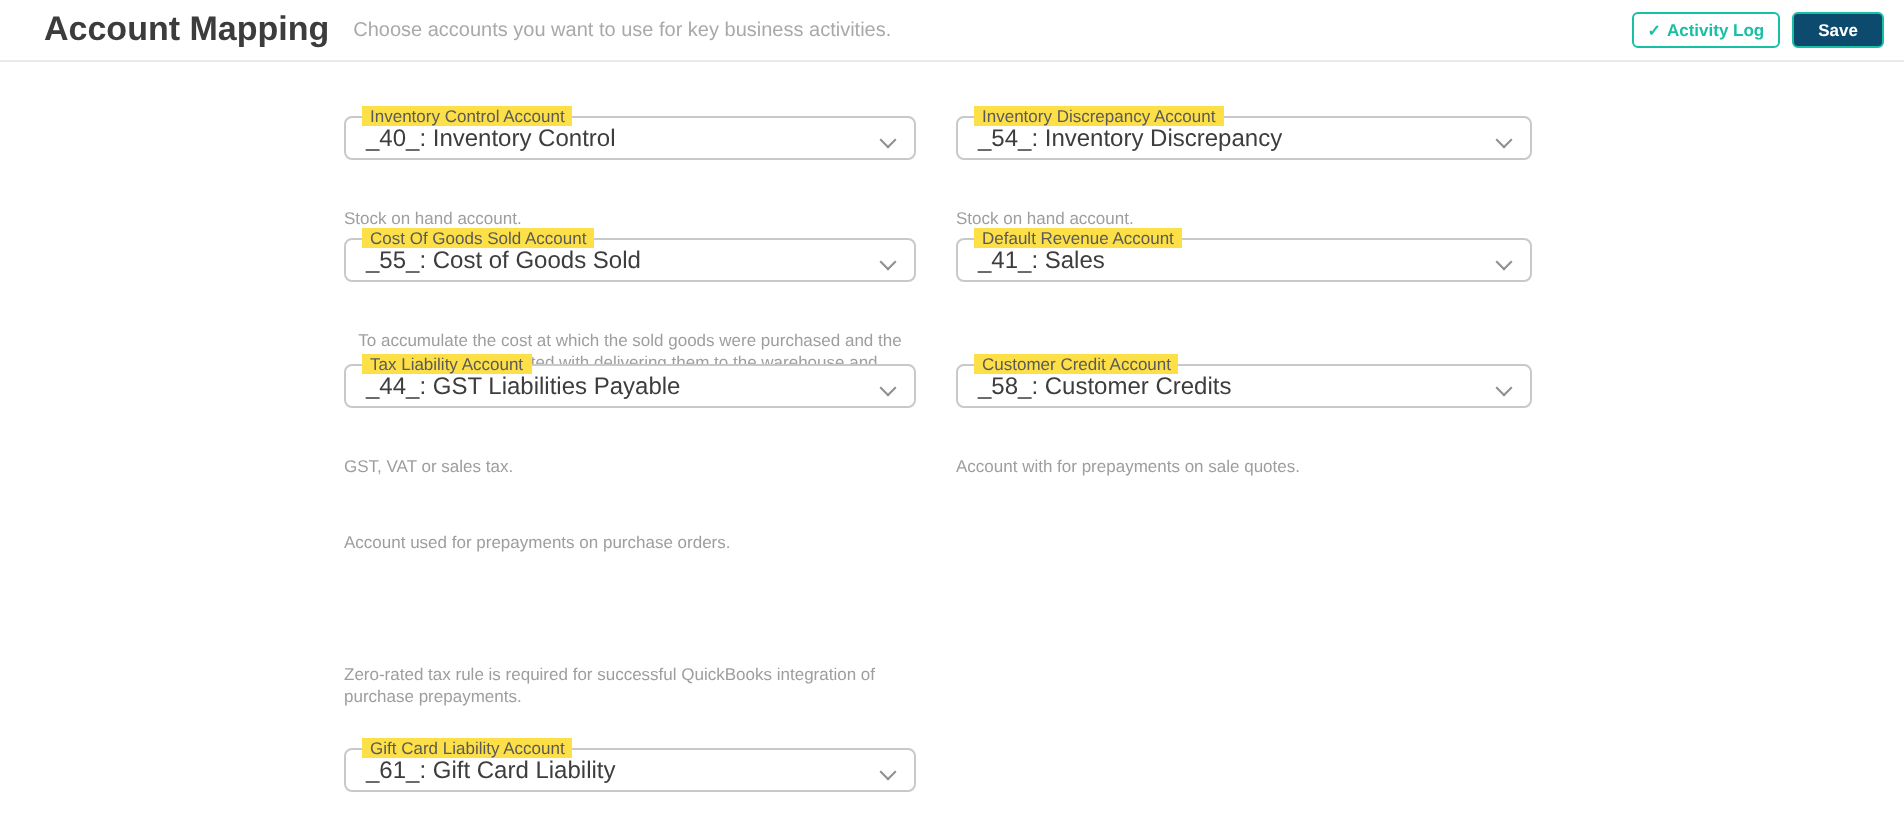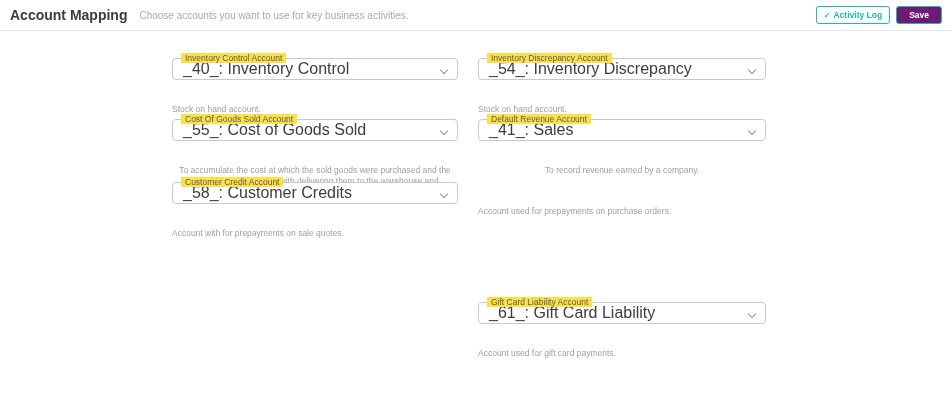--- a/index.html
+++ b/index.html
@@ -4,32 +4,32 @@
 <style>
   * { margin:0; padding:0; box-sizing:border-box; }
   html,body { width:952px; height:410px; background:#fff; overflow:hidden;
               font-family:"Liberation Sans", sans-serif; }
 
   
   .header {
     height:31px; display:flex; align-items:center;
     border-bottom:1px solid #eaeaea; padding:0 8px; background:#fff;
   }
-  .title { font-size:14px; font-weight:bold; color:#3c3c3c; margin-left:2px; }
+  .title { font-size:17px; font-weight:bold; color:#3c3c3c; margin-left:14px; }
   .subtitle { font-size:10px; color:#a9a9a9; margin-left:12px; }
   .header-spacer { flex:1; }
   .btn { height:18px; display:inline-flex; align-items:center; justify-content:center;
          border-radius:3px; font-size:8.5px; cursor:pointer; }
   .btn-outline {
     border:1px solid #17bfa5; color:#17bfa5; background:#fff;
     padding:0 7px; margin-right:6px; font-weight:bold;
   }
   .btn-outline .check { font-size:8px; margin-right:3px; }
   .btn-solid {
-    background:#701a75; color:#fff; border:1px solid #17bfa5;
+    background:#0c4a6e; color:#fff; border:1px solid #17bfa5;
     padding:0 12px; font-weight:bold; margin-right:2px;
   }
 
   
   .content {
     margin:27px 0 0 172px;
     display:grid;
     grid-template-columns:286px 288px;
     column-gap:20px;
   }
@@ -39,21 +39,21 @@
 
   
   .field {
     position:relative; height:22px; border:1px solid #c9c9c9; border-radius:4px;
     display:flex; align-items:center; padding:0 10px; background:#fff; cursor:pointer;
   }
   .field .flabel {
     position:absolute; top:-6px; left:8px; background:#fde047; padding:0 4px;
     font-size:8.5px; color:#5a5a5a; white-space:nowrap;
   }
-  .field .fvalue { font-size:16px; color:#3d3d3d; white-space:nowrap; }
+  .field .fvalue { font-size:12px; color:#3d3d3d; white-space:nowrap; }
   .chev {
     position:absolute; right:10px; top:8px; width:6px; height:6px;
     border-right:1.4px solid #8f8f8f; border-bottom:1.4px solid #8f8f8f;
     transform:rotate(45deg); pointer-events:none;
   }
   .helper { font-size:8.5px; color:#9e9e9e; margin-top:24px; line-height:1.25; }
 
   
   .plain-field { position:relative; cursor:pointer; }
   .plain-field .plabel { font-size:9px; color:#4f4f4f; padding-left:4px; }
@@ -103,38 +103,46 @@
       <span class="chev"></span>
     </div>
     <div class="helper">To accumulate the cost at which the sold goods were purchased and the direct costs associated with delivering them to the warehouse and completing the sale.</div>
   </div>
   <div class="cell h63">
     <div class="field">
       <span class="flabel">Default Revenue Account</span>
       <span class="fvalue">_41_: Sales</span>
       <span class="chev"></span>
     </div>
-    <div class="helper">To record revenue earned by a company.</div>
   </div>
 
+  <div class="cell h60">
+    <div class="field">
+      <span class="flabel">Tax Liability Account</span>
+      <span class="fvalue">_44_: GST Liabilities Payable</span>
+      <span class="chev"></span>
+    </div>
+    <div class="helper">GST, VAT or sales tax.</div>
+  </div>
 
   <div class="cell h54">
     <div class="field">
       <span class="flabel">Customer Credit Account</span>
       <span class="fvalue">_58_: Customer Credits</span>
       <span class="chev"></span>
     </div>
     <div class="helper">Account with for prepayments on sale quotes.</div>
   </div>
   <div class="cell h54">
     <div class="helper">Account used for prepayments on purchase orders.</div>
   </div>
 
   <div class="cell h66"></div>
   <div class="cell h66">
+    <div class="helper">Zero-rated tax rule is required for successful QuickBooks integration of purchase prepayments.</div>
   </div>
 
   <div class="cell hlast"></div>
   <div class="cell hlast">
     <div class="field">
       <span class="flabel">Gift Card Liability Account</span>
       <span class="fvalue">_61_: Gift Card Liability</span>
       <span class="chev"></span>
     </div>
     <div class="helper">Account used for gift card payments.</div>

